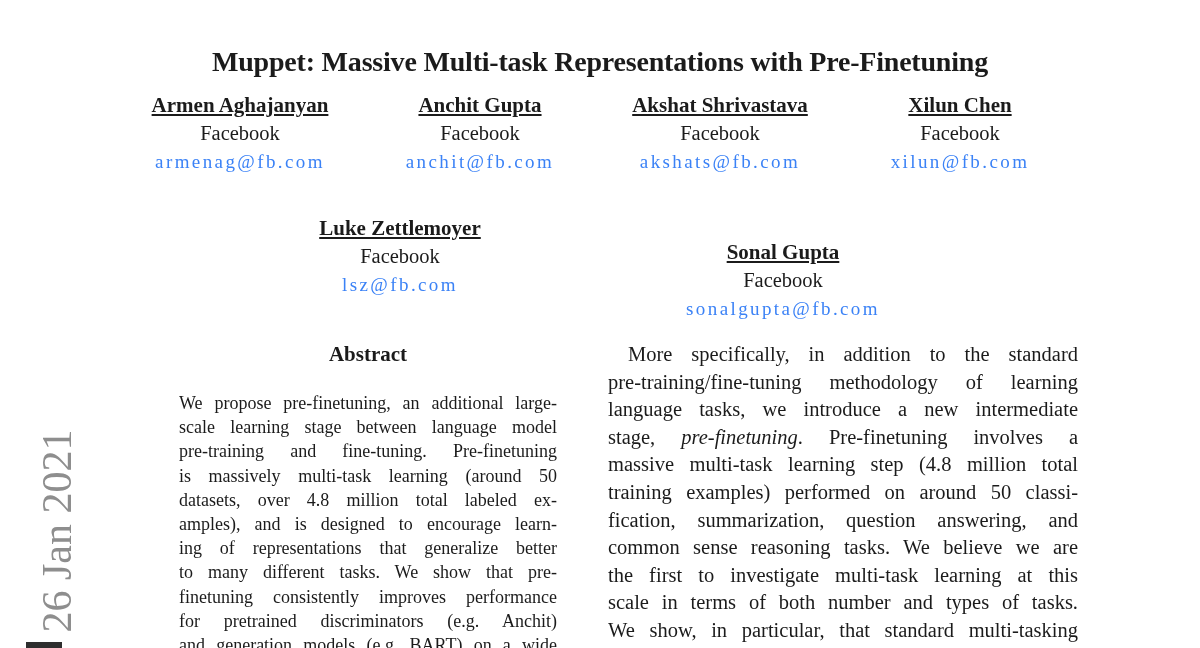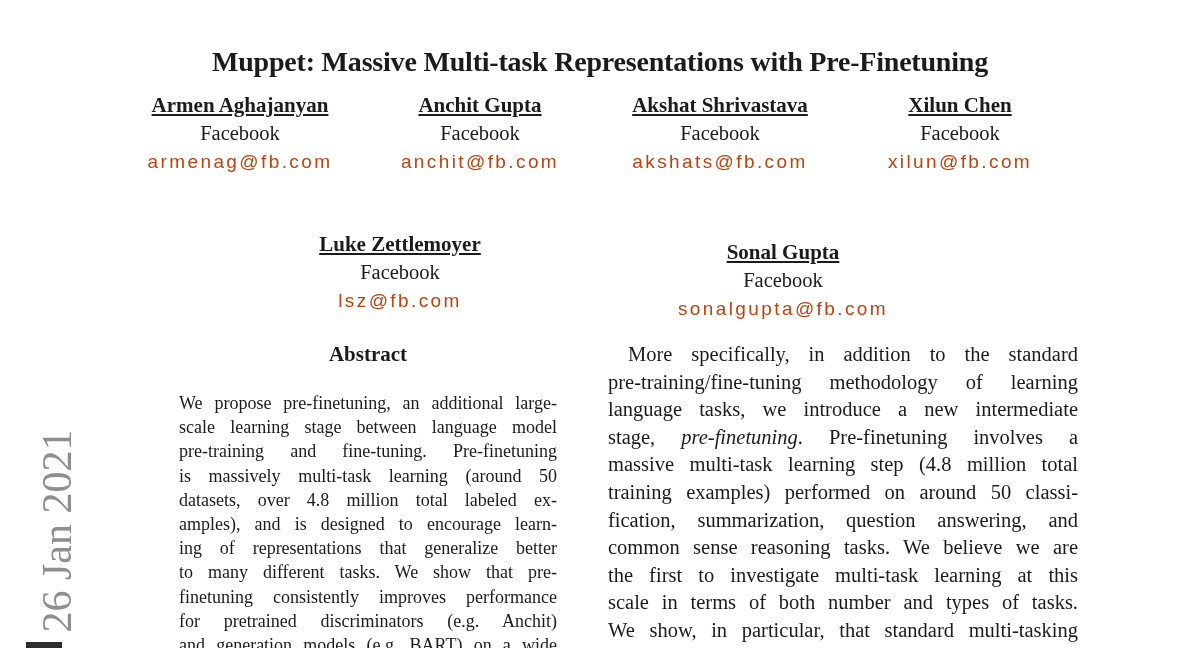--- a/index.html
+++ b/index.html
@@ -27,38 +27,38 @@
     letter-spacing: -0.2px;
   }
   
   .authors-row1 {
     position: absolute;
     top: 91px; left: 120px; width: 960px;
     display: flex;
   }
   .authors-row1 .author-cell { flex: 1 1 0; text-align: center; }
   .author-cell-abs { position: absolute; text-align: center; width: 400px; }
-  .author-cell-abs.c1 { left: 200px; top: 230px; }
+  .author-cell-abs.c1 { left: 200px; top: 214px; }
   .author-cell-abs.c2 { left: 583px; top: 214px; margin-top: 24px; }
   .author-name {
     font-weight: bold;
     font-size: 21px;
     line-height: 28px;
     text-decoration: underline;
   }
   .author-affil {
     font-size: 20.5px;
     line-height: 28px;
   }
   .author-email {
-    font-family: Liberation Sans, sans-serif;
+    font-family: Liberation Serif, serif;
     font-size: 19px;
     letter-spacing: 2.4px;
     line-height: 29px;
-    color: #c2410c;
+    color: #3b82f6;
     white-space: nowrap;
   }
   
   .abstract-heading {
     position: absolute;
     top: 342px; left: 179px; width: 378px;
     text-align: center;
     font-weight: bold;
     font-size: 21px;
   }

